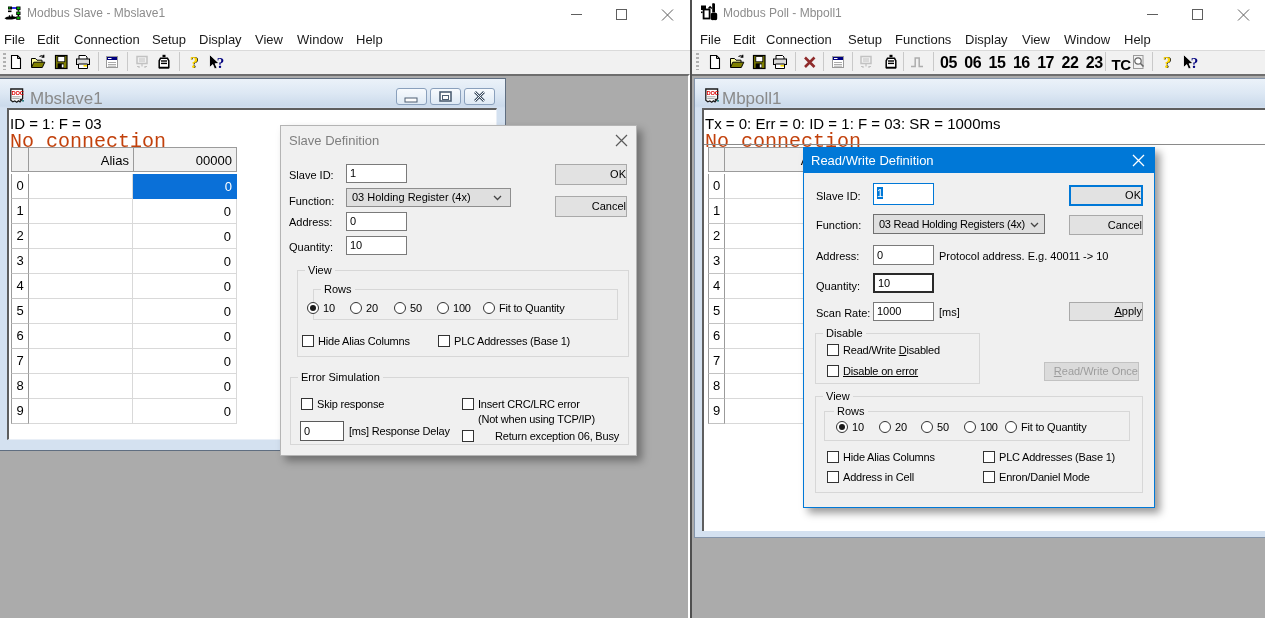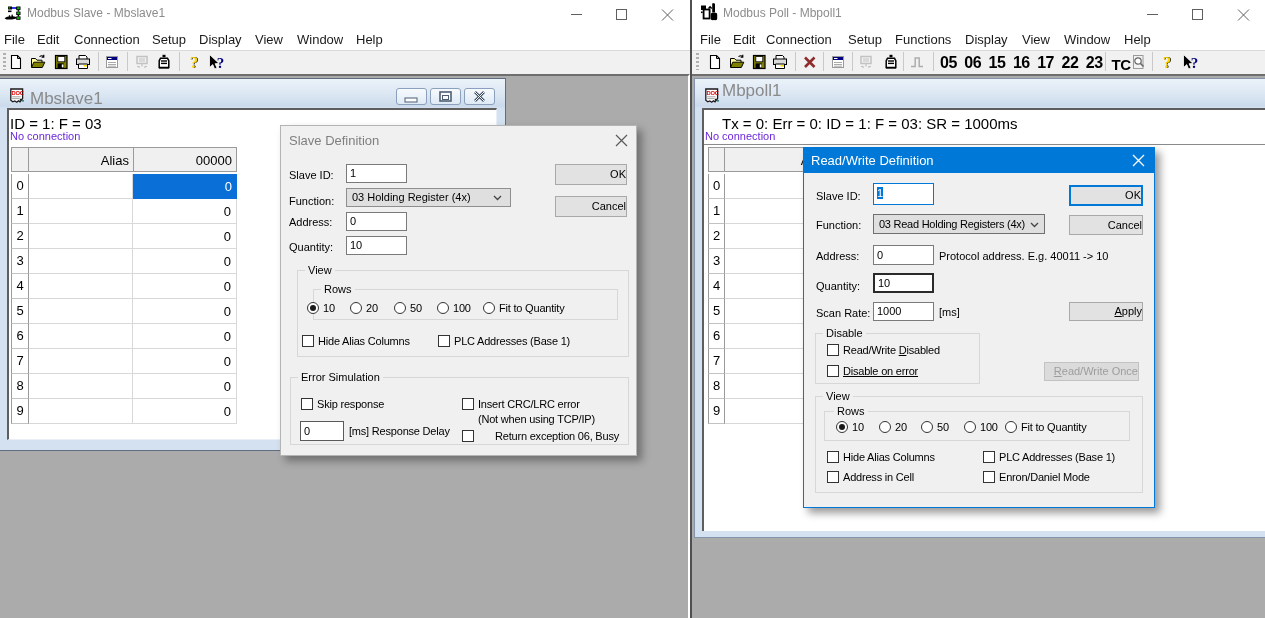--- a/index.html
+++ b/index.html
@@ -7,21 +7,21 @@
   font-family:"Liberation Sans", sans-serif; }
 .abs { position:absolute; }
 
 .titletext { font-size:12px; color:#8C8C8C; }
 .menuitem { font-size:13px; color:#1A1A1A; }
 
 .child { background:#D5E2F1; }
 .childtitle { font-size:17px; color:#8A8A8A; }
 .clientsunken { border-top:2px solid #5E5E5E; border-left:2px solid #5E5E5E; background:#FFF; }
 .statustext { font-size:15px; color:#000; }
-.nocon { font-size:11px; color:#6d28d9; }
+.nocon { font-size:20px; color:#c2410c;font-family:Liberation Mono, monospace; }
 
 .gh { background:#F0F0F0; border:1px solid #9B9B9B; font-size:13px; color:#000; }
 .rowhdr { background:#FFF; border-right:1px solid #9B9B9B; border-bottom:1px solid #C2C2C2; font-size:13px; text-align:center; }
 .cellline { border-bottom:1px solid #D9D9D9; }
 .val { font-size:13px; text-align:right; }
 
 .dlg { background:#F0F0F0; }
 .dlabel { font-size:11px; white-space:nowrap; color:#000; }
 .dinput { background:#FFF; border:1px solid #7A7A7A; font-size:11px; color:#000; padding-left:3px; }
 .dbtn { background:#E2E2E2; border:1px solid #A9A9A9; font-size:11px; color:#000;
@@ -341,24 +341,24 @@
 
 <div class="abs child" id="childR" style="left:694px;top:78px;width:572px;height:460px;border:1px solid #8495AB;border-right:none;">
   <svg class="abs docicon" style="left:9px;top:9px;" width="16" height="16" viewBox="0 0 16 16">
     <path d="M1.8 1 H13.6 V10.6 L11 13.8 L9.4 12.8 L7.8 14.2 L5.8 12.9 L3.8 13.8 L1.8 12.2 Z" fill="#FFF" stroke="#1A1A1A" stroke-width="1.3"></path>
     <text x="2.6" y="7" font-size="5.8" font-weight="bold" fill="#D00" font-family="Liberation Sans" letter-spacing="-0.3">DOC</text>
     <line x1="3.2" y1="8.8" x2="11.6" y2="8.8" stroke="#9A9A9A" stroke-width="0.9"></line>
     <line x1="3.2" y1="10.6" x2="10.5" y2="10.6" stroke="#9A9A9A" stroke-width="0.9"></line>
     <path d="M10.8 13.6 L10.8 10.8 L13.4 10.8 Z" fill="#1A1A1A"></path>
     <rect x="13.2" y="12" width="1.6" height="1.6" fill="#0A6A6A"></rect>
   </svg>
-  <div class="abs childtitle" style="left:27px;top:2px;text-align:right;">Mbpoll1</div>
+  <div class="abs childtitle" style="left:27px;top:10px;text-align:right;">Mbpoll1</div>
 
   <div class="abs clientsunken" style="left:7px;top:29px;width:565px;height:423px;">
-    <div class="abs statustext" style="left:18px;top:5px;">Tx = 0: Err = 0: ID = 1: F = 03: SR = 1000ms</div>
+    <div class="abs statustext" style="left:1px;top:5px;">Tx = 0: Err = 0: ID = 1: F = 03: SR = 1000ms</div>
     <div class="abs nocon" style="left:1px;top:20px;">No connection</div>
     <div class="abs" style="left:0;top:34px;width:561px;height:1px;background:#8A8A8A;"></div>
 
     <div class="abs" style="left:4px;top:37px;width:126px;height:249px;">
       <div class="abs gh" style="left:0;top:0;width:17px;height:25px;"></div>
       <div class="abs gh" style="left:16px;top:0;width:110px;height:25px;">
           <span style="position:absolute;right:4px;top:5px;">Alias</span>
         </div>
       <div class="abs rowhdr" style="left:0;top:27px;width:17px;height:25px;border-left:1px solid #9B9B9B;line-height:24px;">0</div>
       <div class="abs cellline" style="left:17px;top:27px;width:109px;height:25px;"></div>

